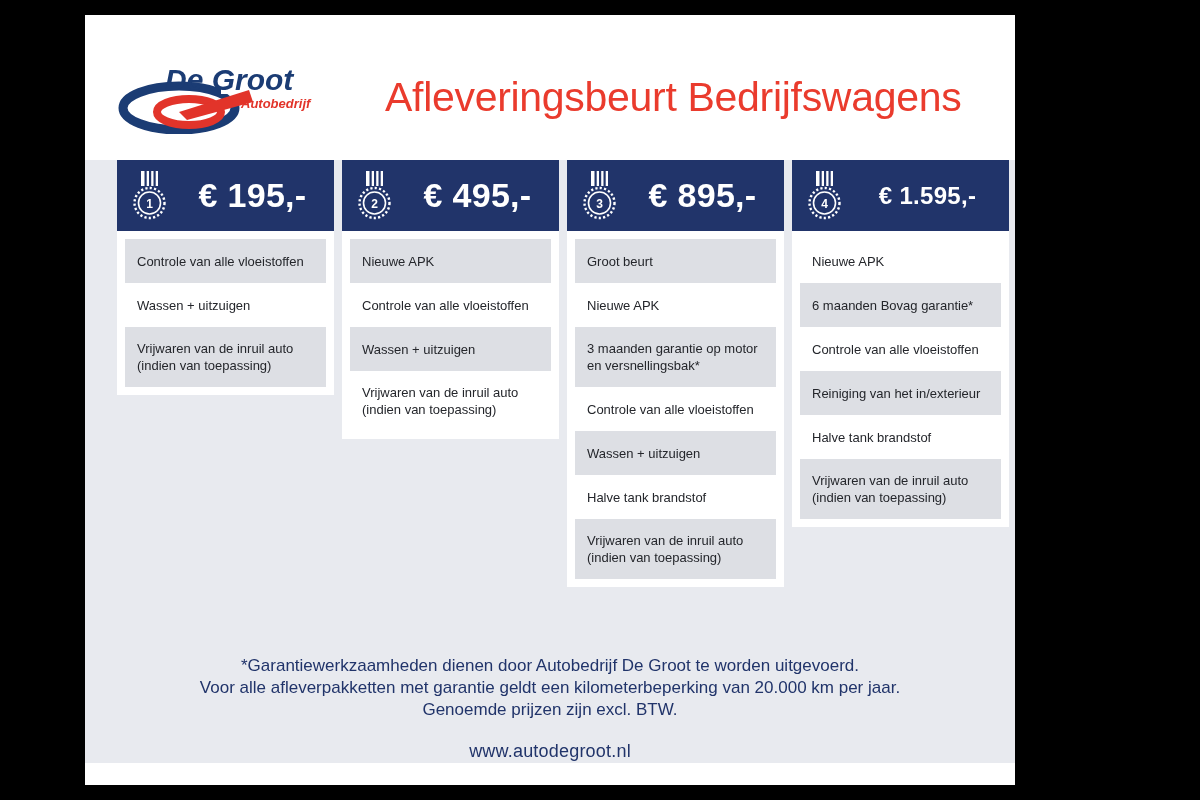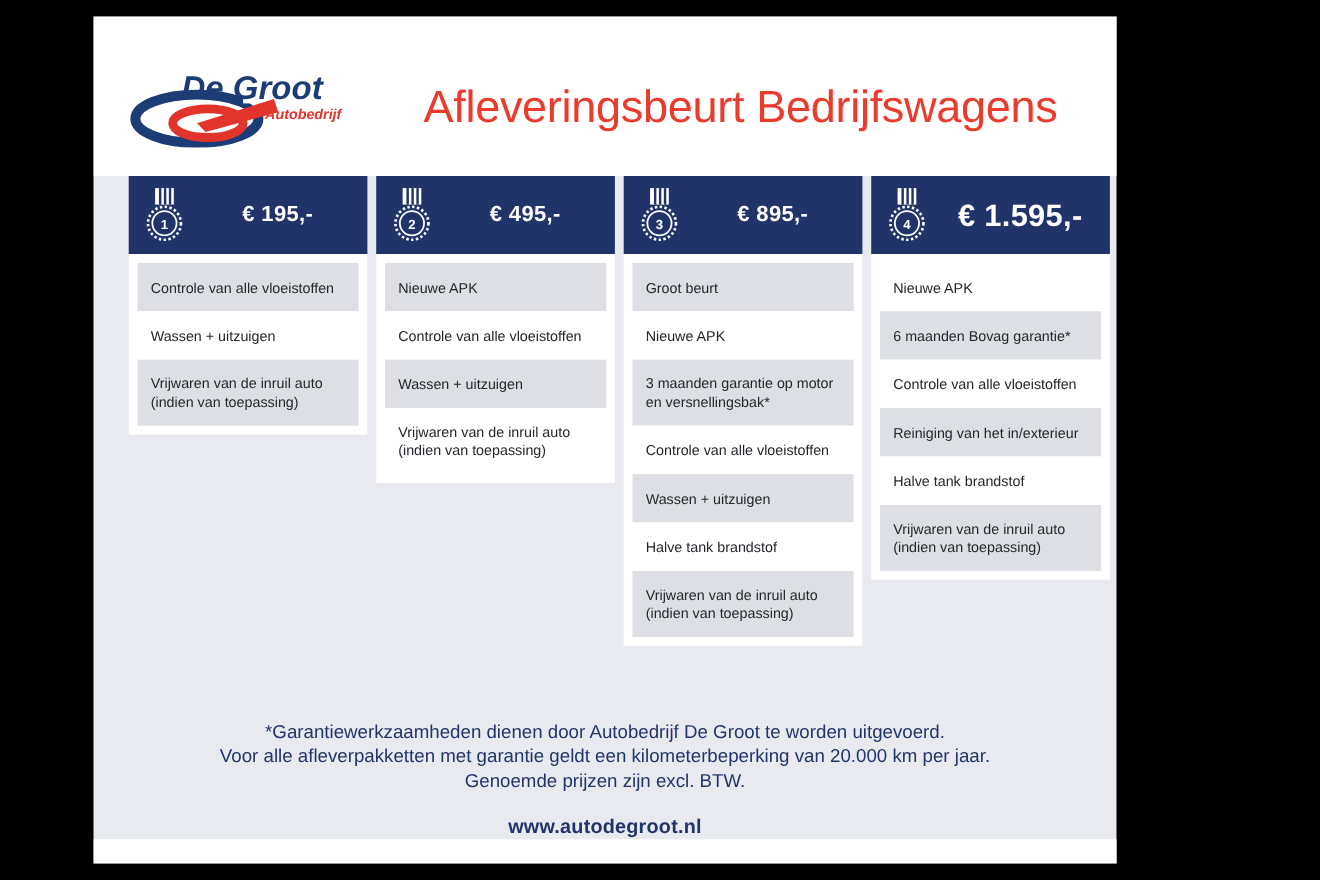--- a/index.html
+++ b/index.html
@@ -82,28 +82,28 @@
     background: #21346a;
     display: flex;
     align-items: center;
     padding: 0 6px 0 12px;
     box-sizing: border-box;
     gap: 8px;
   }
   .medal-icon { flex: 0 0 auto; }
   .card-price {
     color: #ffffff;
-    font-size: 20px;
+    font-size: 34px;
     font-weight: bold;
     letter-spacing: 0.3px;
     white-space: nowrap;
     flex: 1 1 auto;
     text-align: center;
   }
-  .card-price.wide { font-size: 28px; }
+  .card-price.wide { font-size: 24px; }
 
   .card-body {
     background: #ffffff;
     padding: 8px;
     box-sizing: border-box;
   }
   .feature-row {
     font-size: 13px;
     color: #24262b;
     line-height: 17px;
@@ -125,21 +125,21 @@
     text-align: center;
   }
   .footer-line {
     font-size: 17px;
     color: #21346a;
     line-height: 22px;
   }
   .footer-url {
     margin-top: 20px;
     font-size: 18px;
-    font-weight: bold;
+    font-weight: normal;
     color: #21346a;
     letter-spacing: 0.2px;
   }
 
   .bottom-band {
     position: absolute;
     left: 0;
     top: 748px;
     width: 1030px;
     height: 22px;

